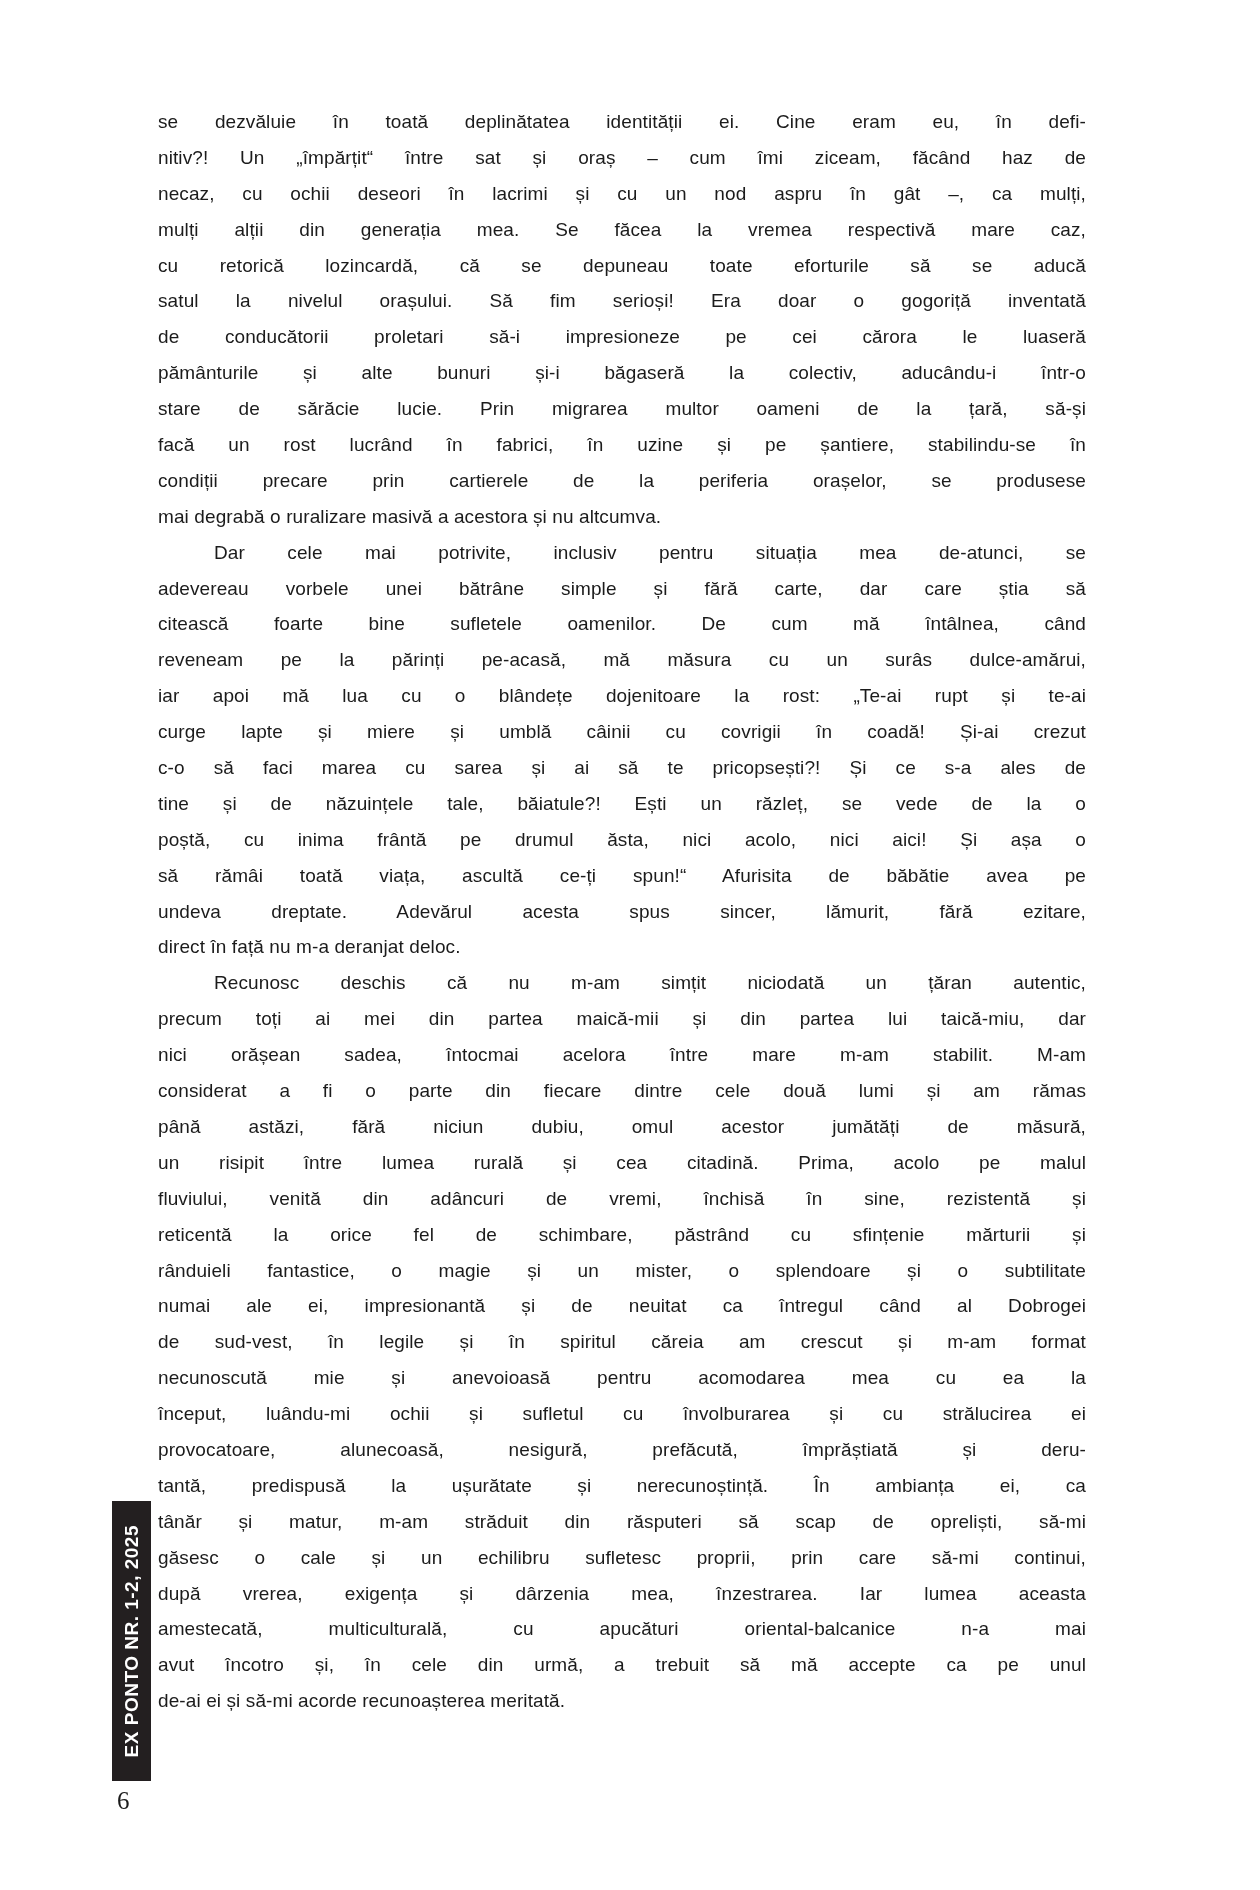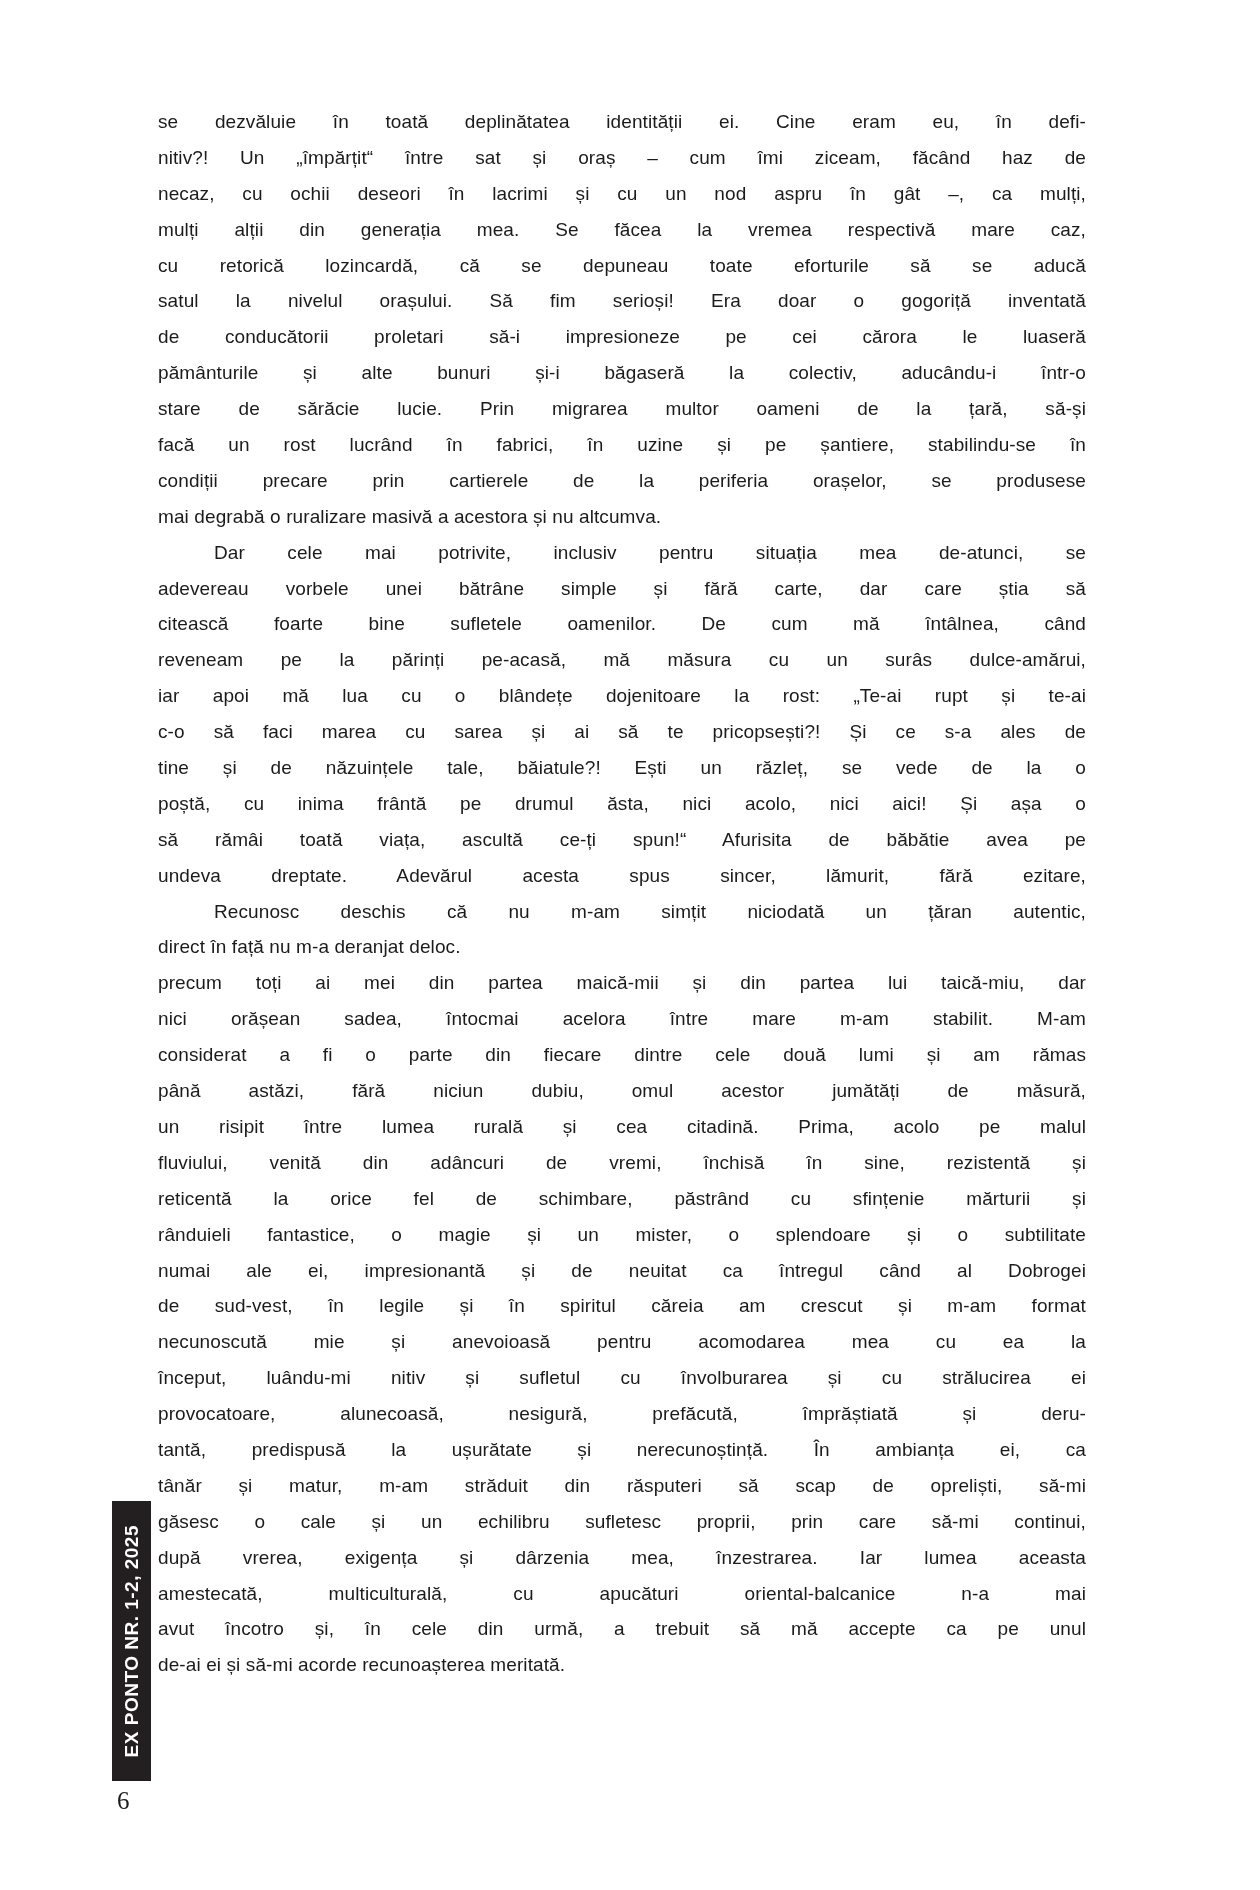--- a/index.html
+++ b/index.html
@@ -88,39 +88,40 @@
       <div class="line">pământurile și alte bunuri și-i băgaseră la colectiv, aducându-i într-o</div>
       <div class="line">stare de sărăcie lucie. Prin migrarea multor oameni de la țară, să-și</div>
       <div class="line">facă un rost lucrând în fabrici, în uzine și pe șantiere, stabilindu-se în</div>
       <div class="line">condiții precare prin cartierele de la periferia orașelor, se produsese</div>
       <div class="line last">mai degrabă o ruralizare masivă a acestora și nu altcumva.</div>
       <div class="line indent">Dar cele mai potrivite, inclusiv pentru situația mea de-atunci, se</div>
       <div class="line">adevereau vorbele unei bătrâne simple și fără carte, dar care știa să</div>
       <div class="line">citească foarte bine sufletele oamenilor. De cum mă întâlnea, când</div>
       <div class="line">reveneam pe la părinți pe-acasă, mă măsura cu un surâs dulce-amărui,</div>
       <div class="line">iar apoi mă lua cu o blândețe dojenitoare la rost: „Te-ai rupt și te-ai</div>
+      <div class="line">curge lapte și miere și umblă câinii cu covrigii în coadă! Și-ai crezut</div>
       <div class="line">c-o să faci marea cu sarea și ai să te pricopsești?! Și ce s-a ales de</div>
       <div class="line">tine și de năzuințele tale, băiatule?! Ești un răzleț, se vede de la o</div>
       <div class="line">poștă, cu inima frântă pe drumul ăsta, nici acolo, nici aici! Și așa o</div>
       <div class="line">să rămâi toată viața, ascultă ce-ți spun!“ Afurisita de băbătie avea pe</div>
       <div class="line">undeva dreptate. Adevărul acesta spus sincer, lămurit, fără ezitare,</div>
+      <div class="line last">direct în față nu m-a deranjat deloc.</div>
       <div class="line indent">Recunosc deschis că nu m-am simțit niciodată un țăran autentic,</div>
-      <div class="line last">direct în față nu m-a deranjat deloc.</div>
       <div class="line">precum toți ai mei din partea maică-mii și din partea lui taică-miu, dar</div>
       <div class="line">nici orășean sadea, întocmai acelora între mare m-am stabilit. M-am</div>
       <div class="line">considerat a fi o parte din fiecare dintre cele două lumi și am rămas</div>
       <div class="line">până astăzi, fără niciun dubiu, omul acestor jumătăți de măsură,</div>
       <div class="line">un risipit între lumea rurală și cea citadină. Prima, acolo pe malul</div>
       <div class="line">fluviului, venită din adâncuri de vremi, închisă în sine, rezistentă și</div>
       <div class="line">reticentă la orice fel de schimbare, păstrând cu sfințenie mărturii și</div>
       <div class="line">rânduieli fantastice, o magie și un mister, o splendoare și o subtilitate</div>
       <div class="line">numai ale ei, impresionantă și de neuitat ca întregul când al Dobrogei</div>
       <div class="line">de sud-vest, în legile și în spiritul căreia am crescut și m-am format</div>
       <div class="line">necunoscută mie și anevoioasă pentru acomodarea mea cu ea la</div>
-      <div class="line">început, luându-mi nitiv și sufletul cu învolburarea și cu strălucirea ei</div>
+      <div class="line">început, luându-mi ochii și sufletul cu învolburarea și cu strălucirea ei</div>
       <div class="line">provocatoare, alunecoasă, nesigură, prefăcută, împrăștiată și deru-</div>
       <div class="line">tantă, predispusă la ușurătate și nerecunoștință. În ambianța ei, ca</div>
       <div class="line">tânăr și matur, m-am străduit din răsputeri să scap de opreliști, să-mi</div>
       <div class="line">găsesc o cale și un echilibru sufletesc proprii, prin care să-mi continui,</div>
       <div class="line">după vrerea, exigența și dârzenia mea, înzestrarea. Iar lumea aceasta</div>
       <div class="line">amestecată, multiculturală, cu apucături oriental-balcanice n-a mai</div>
       <div class="line">avut încotro și, în cele din urmă, a trebuit să mă accepte ca pe unul</div>
       <div class="line last">de-ai ei și să-mi acorde recunoașterea meritată.</div>
     </div>
 

